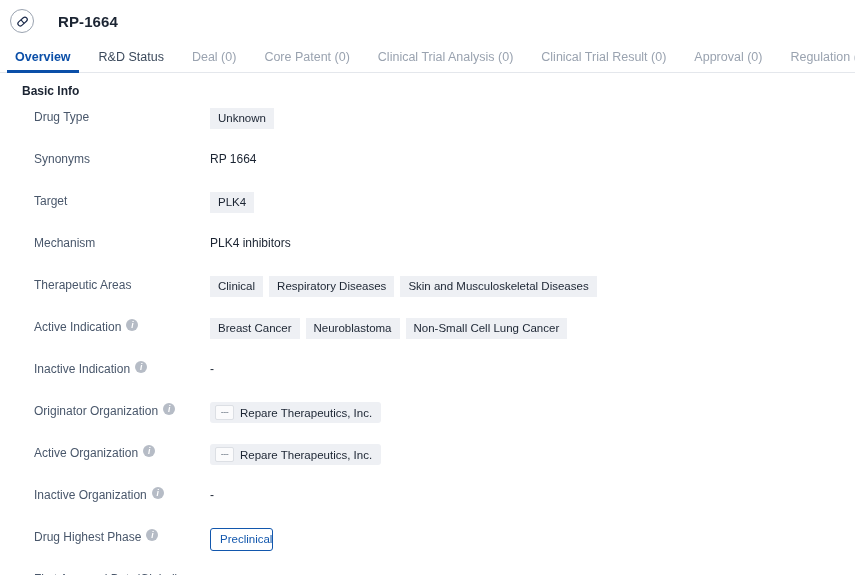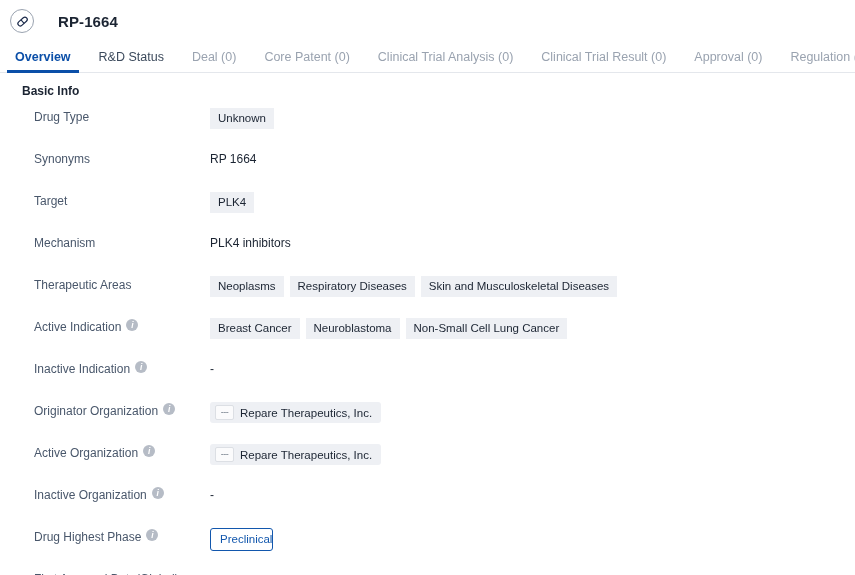--- a/index.html
+++ b/index.html
@@ -255,21 +255,21 @@
       </div>
       <div class="info-value">
         <span class="plain-value">PLK4 inhibitors</span>
       </div>
     </div>
     <div class="info-row">
       <div class="info-label">
         <span>Therapeutic Areas</span>
       </div>
       <div class="info-value">
-        <span class="tag">Neoplasms</span>
+        <span class="tag">Clinical</span>
         <span class="tag">Respiratory Diseases</span>
         <span class="tag">Skin and Musculoskeletal Diseases</span>
       </div>
     </div>
     <div class="info-row">
       <div class="info-label">
         <span>Active Indication</span>
         <span class="info-icon">i</span>
       </div>
       <div class="info-value">

